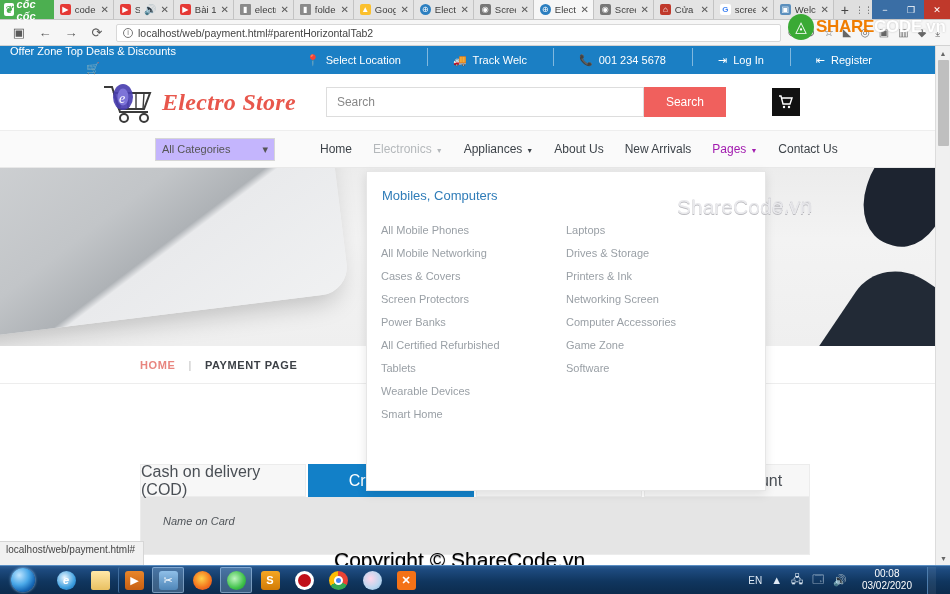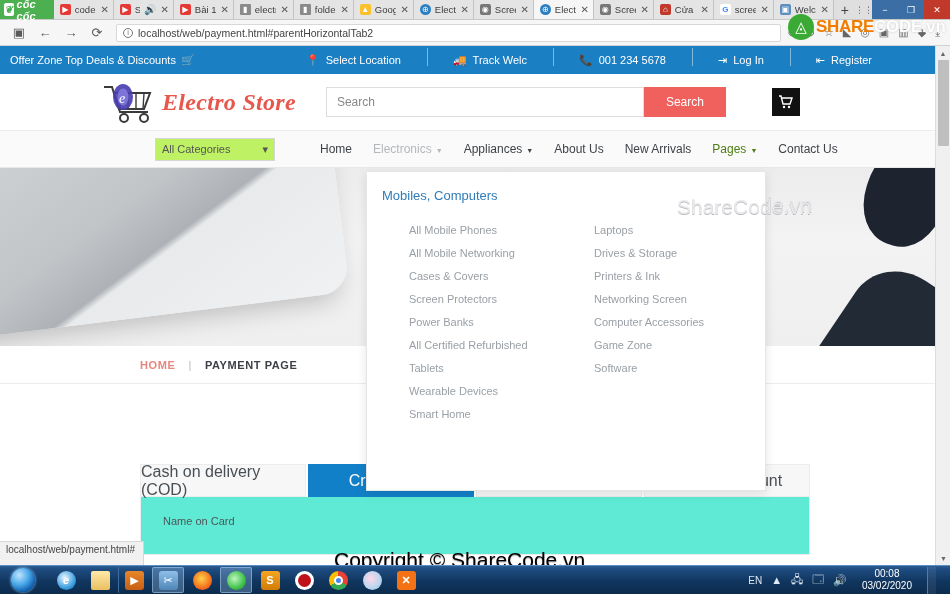--- a/index.html
+++ b/index.html
@@ -115,21 +115,21 @@
     position: absolute; top: 14px; left: 2px; width: 11px; height: 86px;
     background: #bfbfbf; border-radius: 1px;
   }
 
   
   .topbar {
     height: 28px; background: #1b7fc4; color: #fff;
     display: flex; align-items: center; font-size: 11px;
     padding-left: 10px;
   }
-  .topbar .offer { display:flex; align-items:center; gap:5px; }
+  .topbar .offer { display:flex; align-items:center; gap:5px;flex-direction:column; }
   .topbar .links { margin-left: auto; display: flex; align-items: center; margin-right: 52px;}
   .topbar .links a {
     display: flex; align-items: center; gap: 6px; color: #fff;
     text-decoration: none; padding: 0 26px; position: relative; font-size: 11px;
   }
   .topbar .links a + a::before {
     content: ""; position: absolute; left: 0; top: -6px; height: 18px;
     width: 1px; background: rgba(255,255,255,.45);
   }
 
@@ -161,31 +161,31 @@
     display: flex; align-items: center; justify-content: center; font-size: 13px;
   }
 
   
   .mainnav {
     height: 38px; background: #fafafa; border-top: 1px solid #eee;
     border-bottom: 1px solid #e8e8e8;
     display: flex; align-items: center; padding-left: 155px; position: relative;
   }
   .catselect {
-    width: 120px; height: 23px; border: 1px solid #d6d6d6; background: #bef264;
+    width: 120px; height: 23px; border: 1px solid #d6d6d6; background: #c4b5fd;
     font-size: 11px; color: #555; display: flex; align-items: center;
     padding: 0 6px; justify-content: space-between;
   }
   .navlinks { display: flex; align-items: center; margin-left: 45px; gap: 21px; }
   .navlinks a {
     font-size: 12px; color: #3d4349; text-decoration: none;
     display: flex; align-items: center; gap: 4px;
   }
   .navlinks a.muted { color: #b4b8bb; }
-  .navlinks a.accent { color: #4d7c0f; }
+  .navlinks a.accent { color: #a21caf; }
   .caret { font-size: 7px; position: relative; top: 1px; }
 
   
   .hero {
     height: 178px; position: relative; overflow: hidden;
     background: linear-gradient(180deg,#ececec 0%, #f3f3f3 40%, #efefef 100%);
   }
   .hero .laptop {
     position: absolute; left: -80px; top: -40px; width: 420px; height: 190px;
     background: linear-gradient(150deg,#d3d5d7 0%, #c2c5c8 45%, #aeb2b6 60%, #e9eaec 62%, #f0f1f2 100%);
@@ -230,36 +230,36 @@
     display: flex; margin: 29px 140px 0 140px; gap: 2px;
   }
   .paytab {
     flex: 1; height: 33px; background: #f7f7f7; border: 1px solid #ececec;
     display: flex; align-items: center; justify-content: center;
     font-size: 16px; color: #4a4f55;
   }
   .paytab.active { background: #1280c8; color: #fff; border-color: #1280c8; }
   .paybody {
     margin: 0 140px; border: 1px solid #ececec; border-top: none;
-    height: 58px; padding: 18px 22px; background: #5eead4;
+    height: 58px; padding: 18px 22px; background: #e5e5e5; font-style: italic;
   }
   .paybody .lbl { font-size: 11px; color: #50555a; }
 
   
   .megamenu {
     position: absolute; left: 366px; top: 125px; width: 400px; height: 320px;
     background: #fff; border: 1px solid #e6e6e6;
     box-shadow: 0 3px 10px rgba(0,0,0,.10);
     padding: 16px 14px 0 14px; z-index: 40;
   }
   .mm-title {
     font-size: 13px; color: #2f7cb8; margin-bottom: 15px; padding-left: 1px;
   }
   .mm-cols { display: flex; }
-  .mm-col { width: 50%; margin-left: 28px; }
+  .mm-col { width: 50%; }
   .mm-col a {
     display: block; font-size: 11px; color: #9aa0a6; text-decoration: none;
     padding: 5.5px 0;
   }
   .mm-wm {
     position: absolute; left: 310px; top: 23px; font-size: 21px; color: #e9e9ec;
     text-shadow: 0 1px 0 #bcbcc0; white-space: nowrap;
   }
 
   

